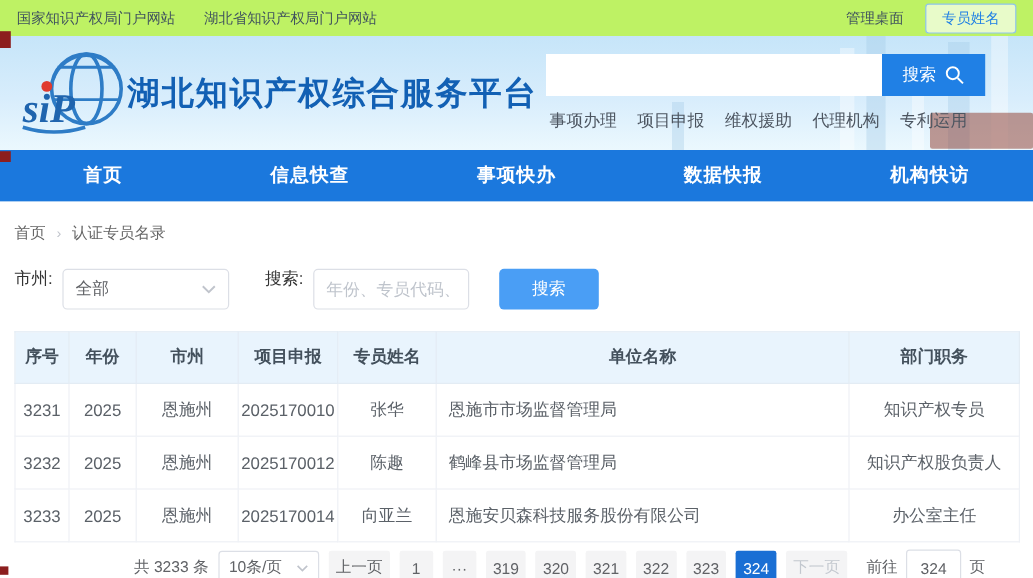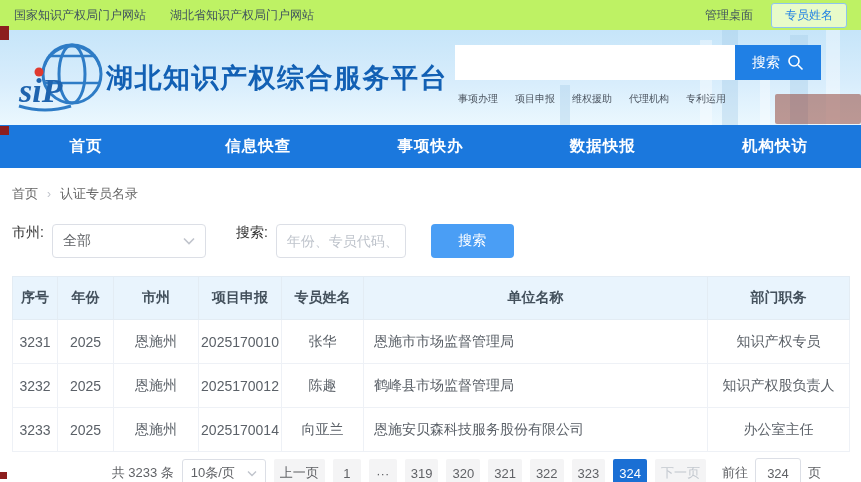--- a/index.html
+++ b/index.html
@@ -43,40 +43,40 @@
     flex:1;border:none;outline:none;padding:0 10px;font-size:14px;background:#fff;
     font-family:inherit;min-width:0;
   }
   .hsearch-btn{
     width:86px;background:#2080e5;color:#fff;border:none;font-size:14px;
     display:flex;align-items:center;justify-content:center;gap:7px;cursor:pointer;
     font-family:inherit;
   }
   .quick-links{
     position:absolute;left:458px;top:62px;display:flex;gap:17px;
-    font-size:10px;color:#4c5560;white-space:nowrap;
+    font-size:14px;color:#4c5560;white-space:nowrap;
   }
   .quick-link{cursor:pointer;}
 
   
   .nav{position:absolute;top:125px;left:0;right:0;height:43px;background:#1b78dd;display:flex;}
   .nav-item{
     flex:1;display:flex;align-items:center;justify-content:center;
     color:#fff;font-size:15.5px;font-weight:600;cursor:pointer;letter-spacing:1px;
   }
 
   
   .content{position:absolute;top:168px;left:0;right:0;bottom:0;background:#fff;padding:0 12px;box-sizing:border-box;}
   .breadcrumb{margin-top:17px;font-size:13px;color:#666;display:flex;align-items:center;gap:9px;}
   .bc-link{cursor:pointer;}
   .bc-sep{color:#c0c4cc;font-size:12px;}
 
   .filters{margin-top:21px;display:flex;font-size:14px;color:#333;height:34px;}
   .select-box{
-    width:154px;height:34px;border:1px solid #dcdfe6;border-radius:4px;margin-left:8px;
+    width:139px;height:34px;border:1px solid #dcdfe6;border-radius:4px;margin-left:8px;
     display:flex;align-items:center;padding:0 10px;box-sizing:border-box;
     color:#606266;background:#fff;cursor:pointer;
   }
   .chev{margin-left:auto;display:flex;align-items:center;}
   .search-label{margin-left:30px;}
   .search-input{
     width:130px;height:34px;border:1px solid #dcdfe6;border-radius:4px;margin-left:8px;
     padding:0 10px;box-sizing:border-box;font-size:14px;color:#606266;outline:none;
     font-family:inherit;
   }

